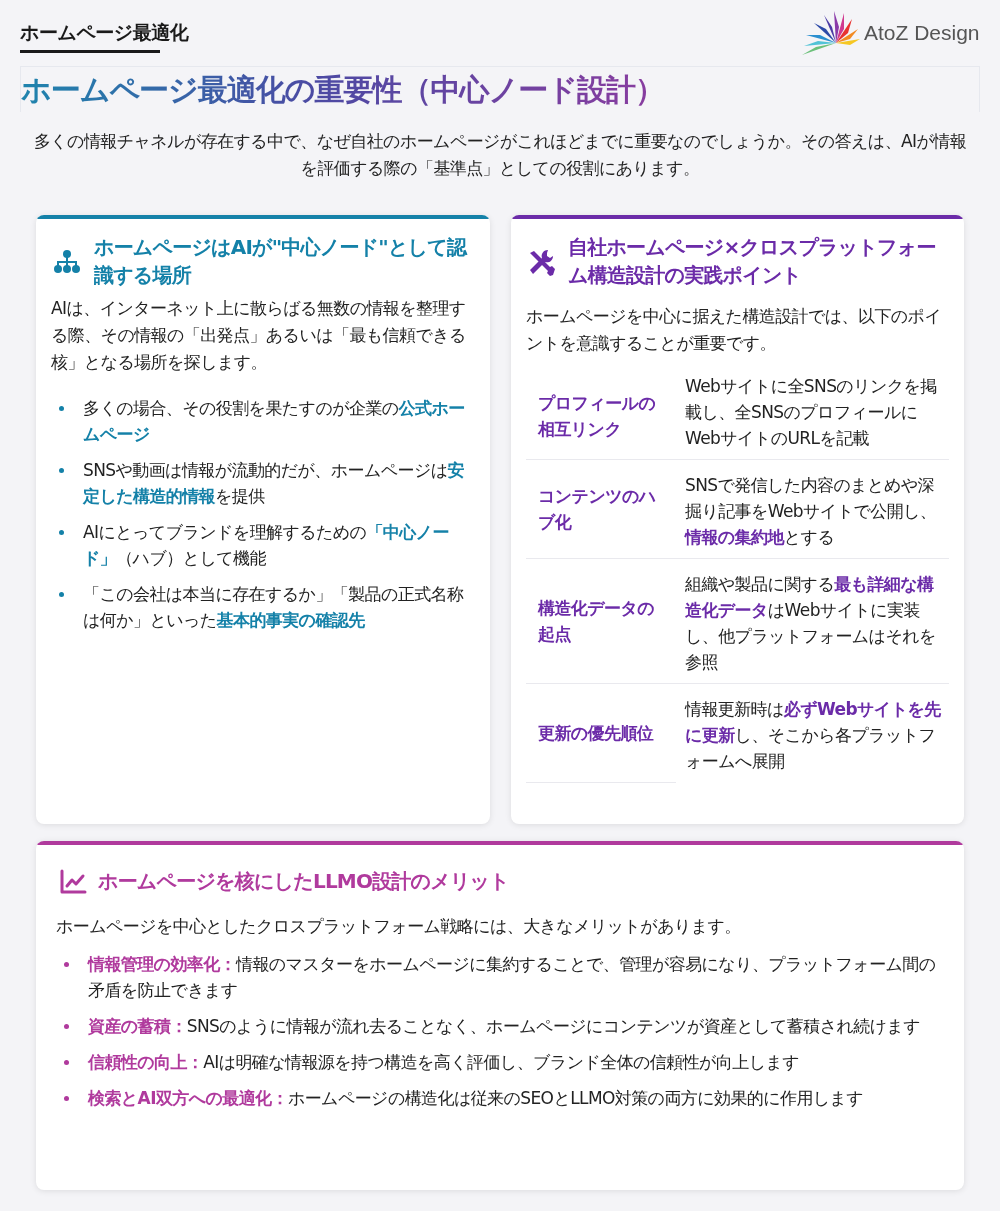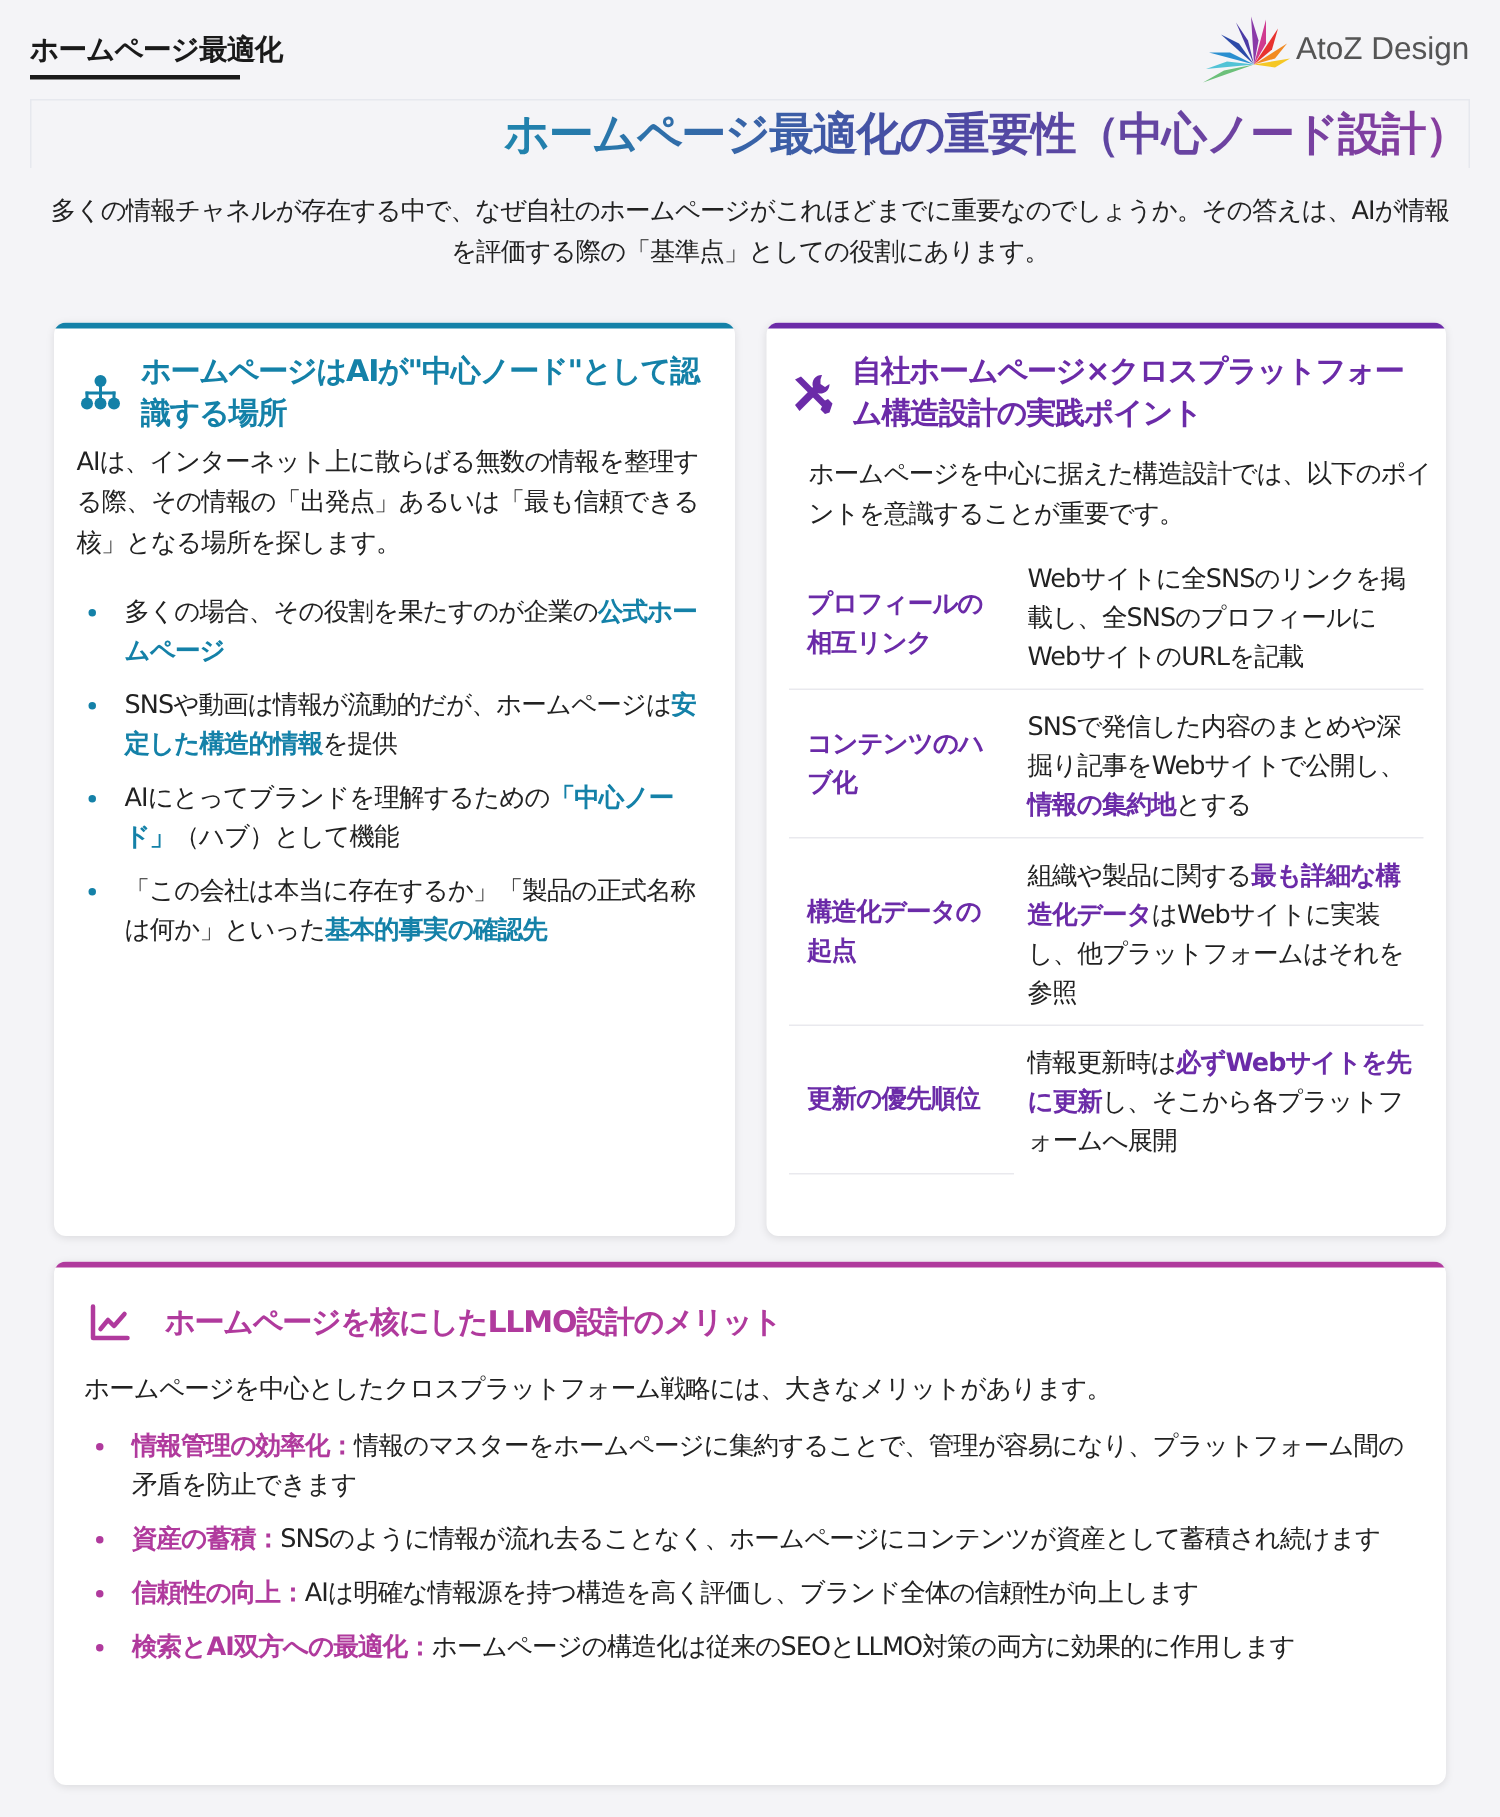--- a/index.html
+++ b/index.html
@@ -20,21 +20,21 @@
     position: absolute; left: 20px; top: 50px; width: 140px; height: 3px;
     background: #1a1a1a;
   }
   .logo { position: absolute; left: 800px; top: 8px; width: 190px; height: 50px; display: flex; align-items: center; }
   .logo svg { width: 62px; height: 48px; }
   .logo-text { font-family: "Liberation Sans", sans-serif; font-size: 21px; color: #555; margin-left: 2px; font-weight: 500; }
 
   .title-box {
     position: absolute; left: 20px; top: 66px; width: 960px; height: 46px;
     border: 1px solid #e6e8ee; border-bottom: none;
-    text-align: right;
+    text-align: left;
   }
   .main-title {
     font-size: 30px; font-weight: bold; line-height: 46px; letter-spacing: -1px;
     background: linear-gradient(90deg, #1f84ad 0%, #4b4aa3 45%, #8a3c9f 100%);
     -webkit-background-clip: text; background-clip: text; color: transparent;
   }
   .intro {
     position: absolute; left: 30px; top: 128px; width: 940px;
     font-size: 17px; line-height: 27px; text-align: center; color: #222;
     letter-spacing: -0.6px;
@@ -134,21 +134,21 @@
   <div class="card-top" style="background:#6b2ba8"></div>
   <div class="card-head" style="left:13px; top:18px; width:425px;">
     <svg class="ico" viewBox="0 0 34 34">
       <g fill="#6b2ba8">
         <path d="M6 8 L10 6 L26 22 L28 21 L31 24 L29 30 L26 31 L23 28 L24 26 L8 10 Z"></path>
         <path d="M24 5 A6 6 0 0 0 18 13 L6 25 L9 29 L21 17 A6 6 0 0 0 29 11 L26 13 L23 11 L23 8 Z"></path>
       </g>
     </svg>
     <h2 class="purple">自社ホームページ×クロスプラットフォーム構造設計の実践ポイント</h2>
   </div>
-  <div class="body-text" style="left:15px; top:88px; width:425px;margin-left:13px;">ホームページを中心に据えた構造設計では、以下のポイントを意識することが重要です。</div>
+  <div class="body-text" style="left:15px; top:88px; width:425px;">ホームページを中心に据えた構造設計では、以下のポイントを意識することが重要です。</div>
   <table class="points">
     <tbody>
         <tr>
       <td class="lbl">プロフィールの相互リンク</td>
       <td class="val"><span>Webサイトに全SNSのリンクを掲載し、全SNSのプロフィールにWebサイトのURLを記載</span><span class="hl purple"></span><span></span></td>
     </tr>
     <tr>
       <td class="lbl">コンテンツのハブ化</td>
       <td class="val" style="padding-top:12px"><span>SNSで発信した内容のまとめや深掘り記事をWebサイトで公開し、</span><span class="hl purple">情報の集約地</span><span>とする</span></td>
     </tr>
@@ -164,21 +164,21 @@
     </table>
 </div>
 
 <div class="card card3 c3">
   <div class="card-top" style="background:#b03a9d"></div>
   <div class="card-head" style="left:22px; top:20px; width:880px;">
     <svg class="ico" style="width:30px;height:30px;margin-top:6px;" viewBox="0 0 30 30">
       <path d="M4 4 L4 25 L27 25" fill="none" stroke="#b03a9d" stroke-width="3" stroke-linecap="round" stroke-linejoin="round"></path>
       <path d="M9 19 L14 13 L18 17 L25 9" fill="none" stroke="#b03a9d" stroke-width="3" stroke-linecap="round" stroke-linejoin="round"></path>
     </svg>
-    <h2 class="magenta" style="margin-left:12px; line-height:40px;text-align:center;">ホームページを核にしたLLMO設計のメリット</h2>
+    <h2 class="magenta" style="margin-left:0; line-height:40px;text-align:center;">ホームページを核にしたLLMO設計のメリット</h2>
   </div>
   <div class="body-text" style="left:20px; top:72px; width:890px;">ホームページを中心としたクロスプラットフォーム戦略には、大きなメリットがあります。</div>
   <ul class="bullets" style="left:22px; top:110px; width:890px;">
     <li><span class="hl magenta">情報管理の効率化：</span><span>情報のマスターをホームページに集約することで、管理が容易になり、プラットフォーム間の矛盾を防止できます</span></li>
     <li><span class="hl magenta">資産の蓄積：</span><span>SNSのように情報が流れ去ることなく、ホームページにコンテンツが資産として蓄積され続けます</span></li>
     <li><span class="hl magenta">信頼性の向上：</span><span>AIは明確な情報源を持つ構造を高く評価し、ブランド全体の信頼性が向上します</span></li>
     <li><span class="hl magenta">検索とAI双方への最適化：</span><span>ホームページの構造化は従来のSEOとLLMO対策の両方に効果的に作用します</span></li>
   </ul>
 </div>
 

